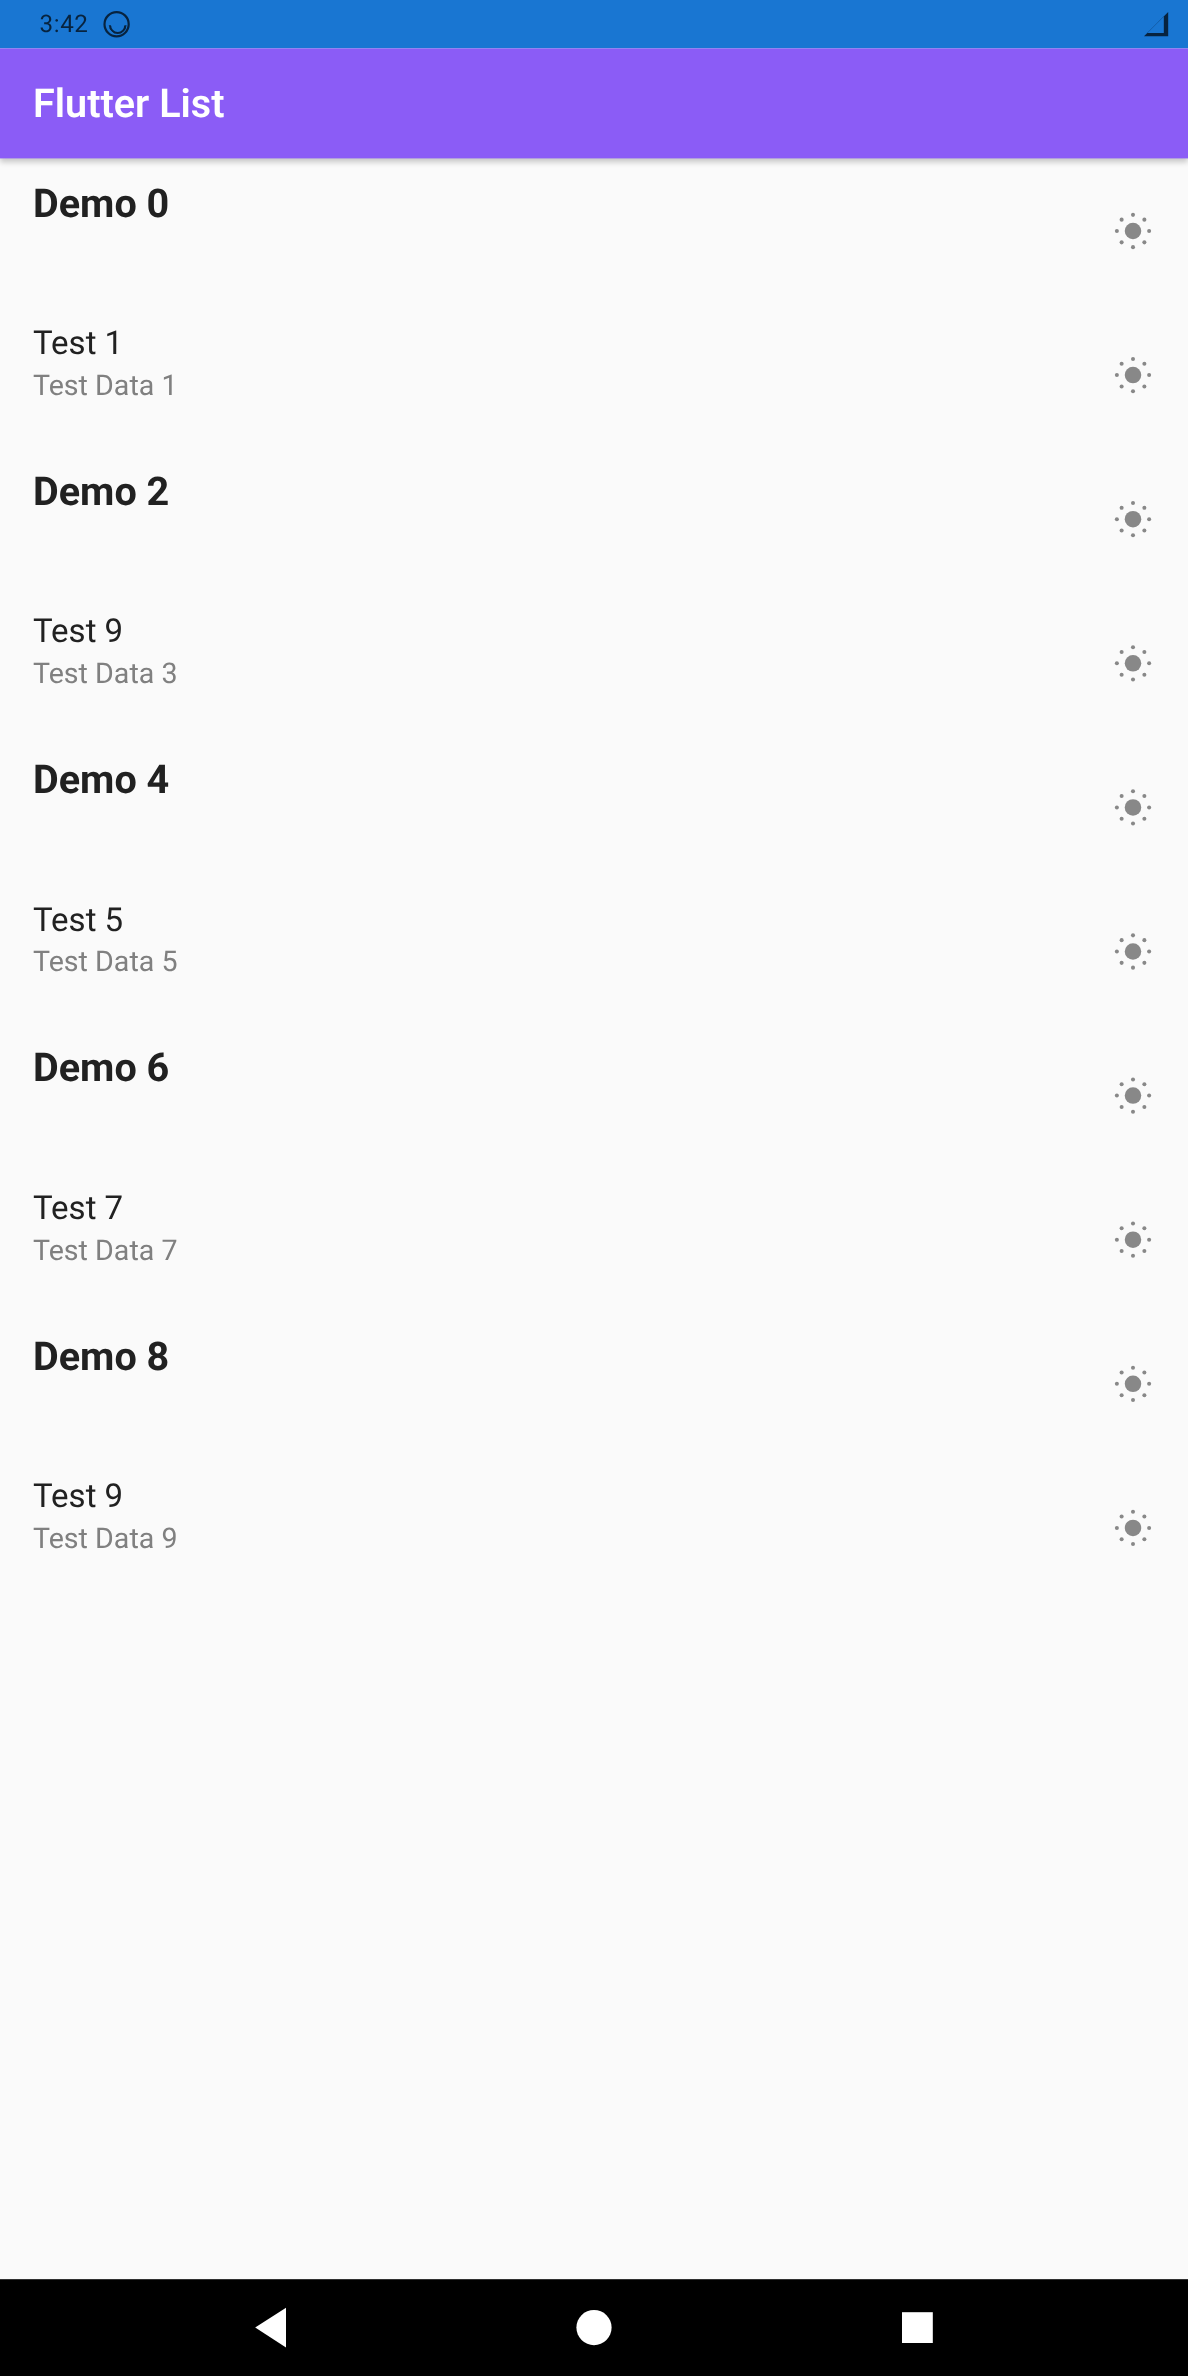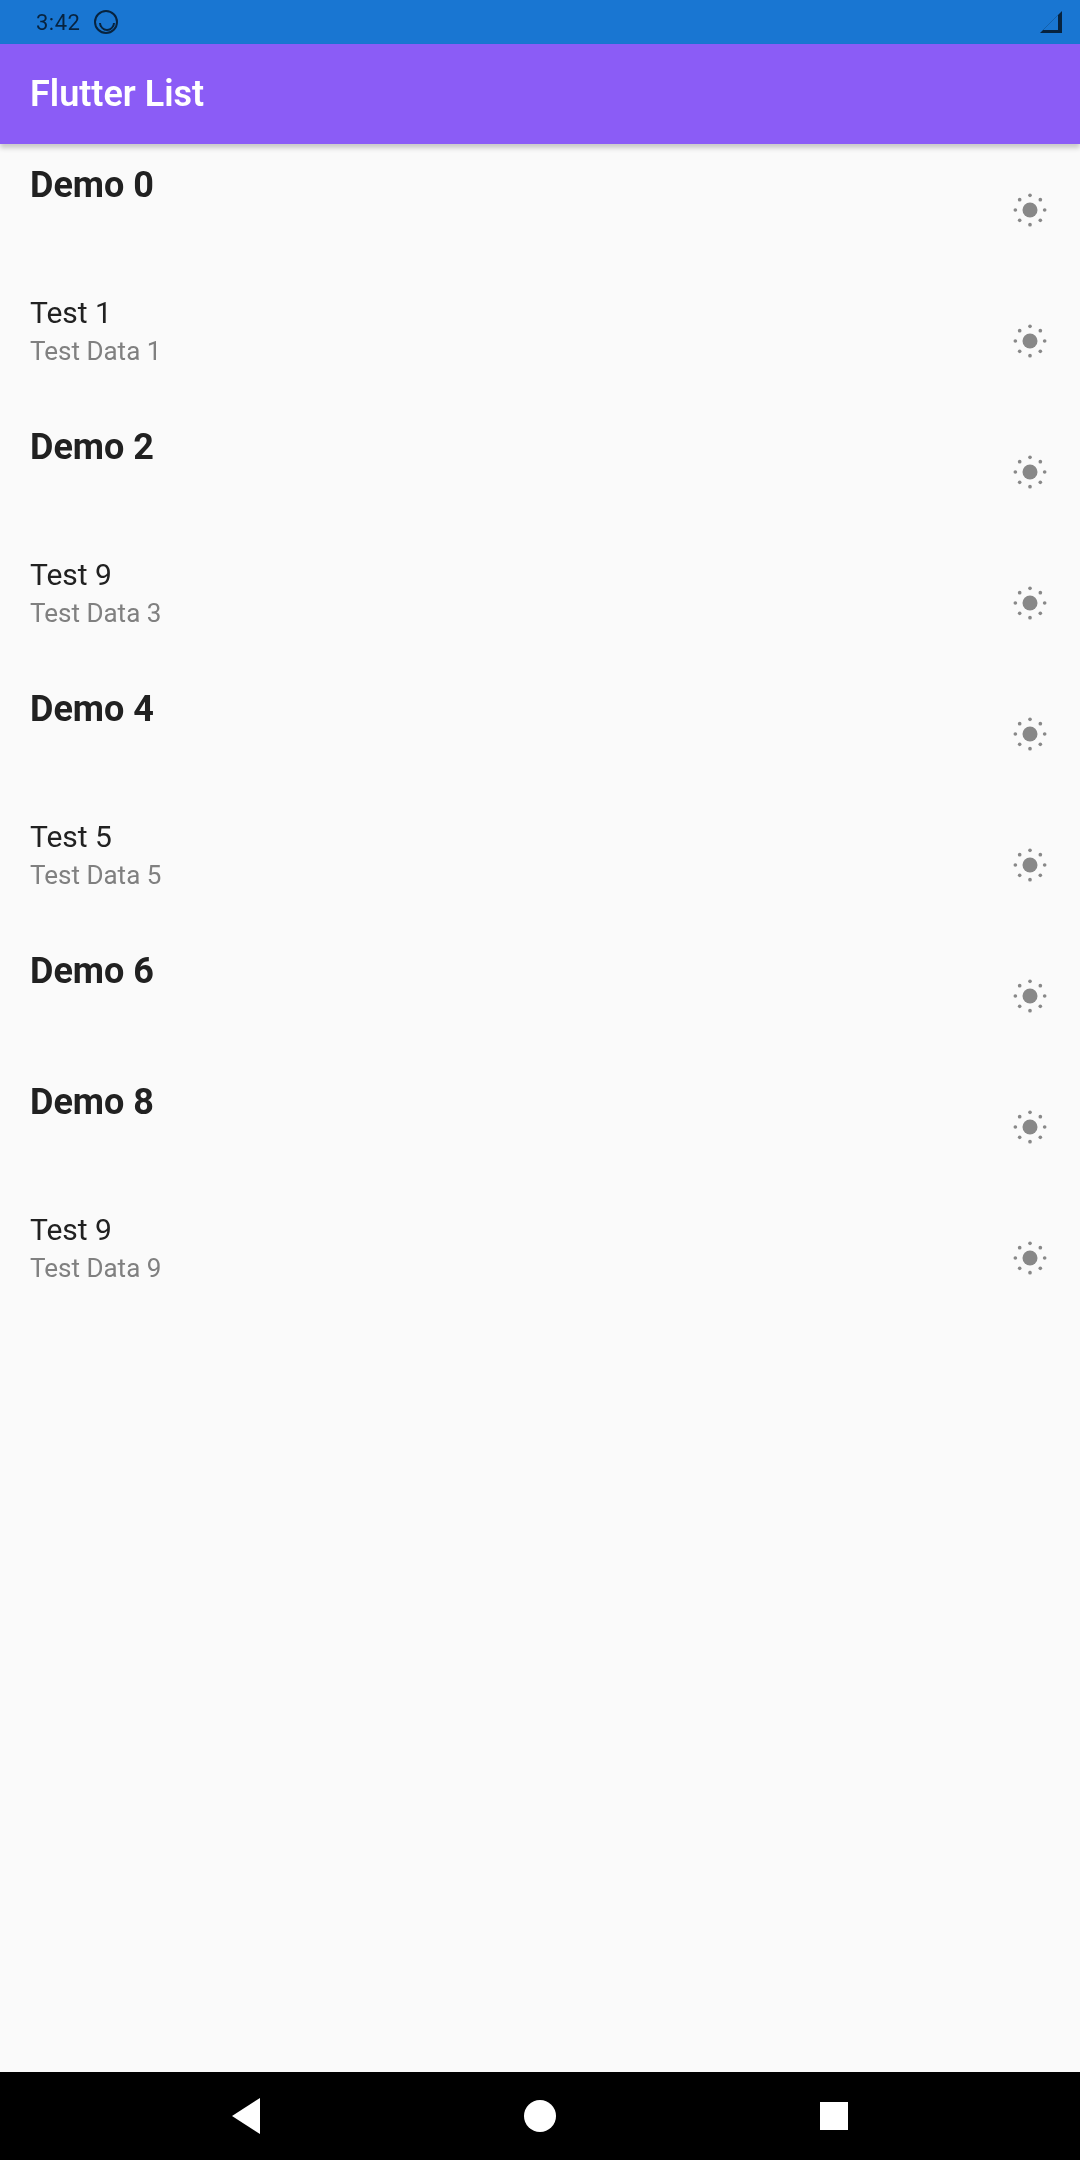--- a/index.html
+++ b/index.html
@@ -339,20 +339,39 @@
   <circle cx="12" cy="20.8" r="1.1" fill="#888888"></circle>
   <circle cx="3.2" cy="12" r="1.1" fill="#888888"></circle>
   <circle cx="20.8" cy="12" r="1.1" fill="#888888"></circle>
   <circle cx="5.8" cy="5.8" r="1.1" fill="#888888"></circle>
   <circle cx="18.2" cy="5.8" r="1.1" fill="#888888"></circle>
   <circle cx="5.8" cy="18.2" r="1.1" fill="#888888"></circle>
   <circle cx="18.2" cy="18.2" r="1.1" fill="#888888"></circle>
 </svg>
       </div>
     </div>
+    <div class="list-item test-item">
+      <div class="item-text">
+        <div class="test-title">Test 7</div>
+        <div class="test-subtitle">Test Data 7</div>
+      </div>
+      <div class="brightness-icon">
+<svg viewBox="0 0 24 24" fill="none">
+  <circle cx="12" cy="12" r="4.5" fill="#888888"></circle>
+  <circle cx="12" cy="3.2" r="1.1" fill="#888888"></circle>
+  <circle cx="12" cy="20.8" r="1.1" fill="#888888"></circle>
+  <circle cx="3.2" cy="12" r="1.1" fill="#888888"></circle>
+  <circle cx="20.8" cy="12" r="1.1" fill="#888888"></circle>
+  <circle cx="5.8" cy="5.8" r="1.1" fill="#888888"></circle>
+  <circle cx="18.2" cy="5.8" r="1.1" fill="#888888"></circle>
+  <circle cx="5.8" cy="18.2" r="1.1" fill="#888888"></circle>
+  <circle cx="18.2" cy="18.2" r="1.1" fill="#888888"></circle>
+</svg>
+      </div>
+    </div>
     <div class="list-item demo-item">
       <div class="item-text">
         <div class="demo-title">Demo 8</div>
       </div>
       <div class="brightness-icon">
 <svg viewBox="0 0 24 24" fill="none">
   <circle cx="12" cy="12" r="4.5" fill="#888888"></circle>
   <circle cx="12" cy="3.2" r="1.1" fill="#888888"></circle>
   <circle cx="12" cy="20.8" r="1.1" fill="#888888"></circle>
   <circle cx="3.2" cy="12" r="1.1" fill="#888888"></circle>

